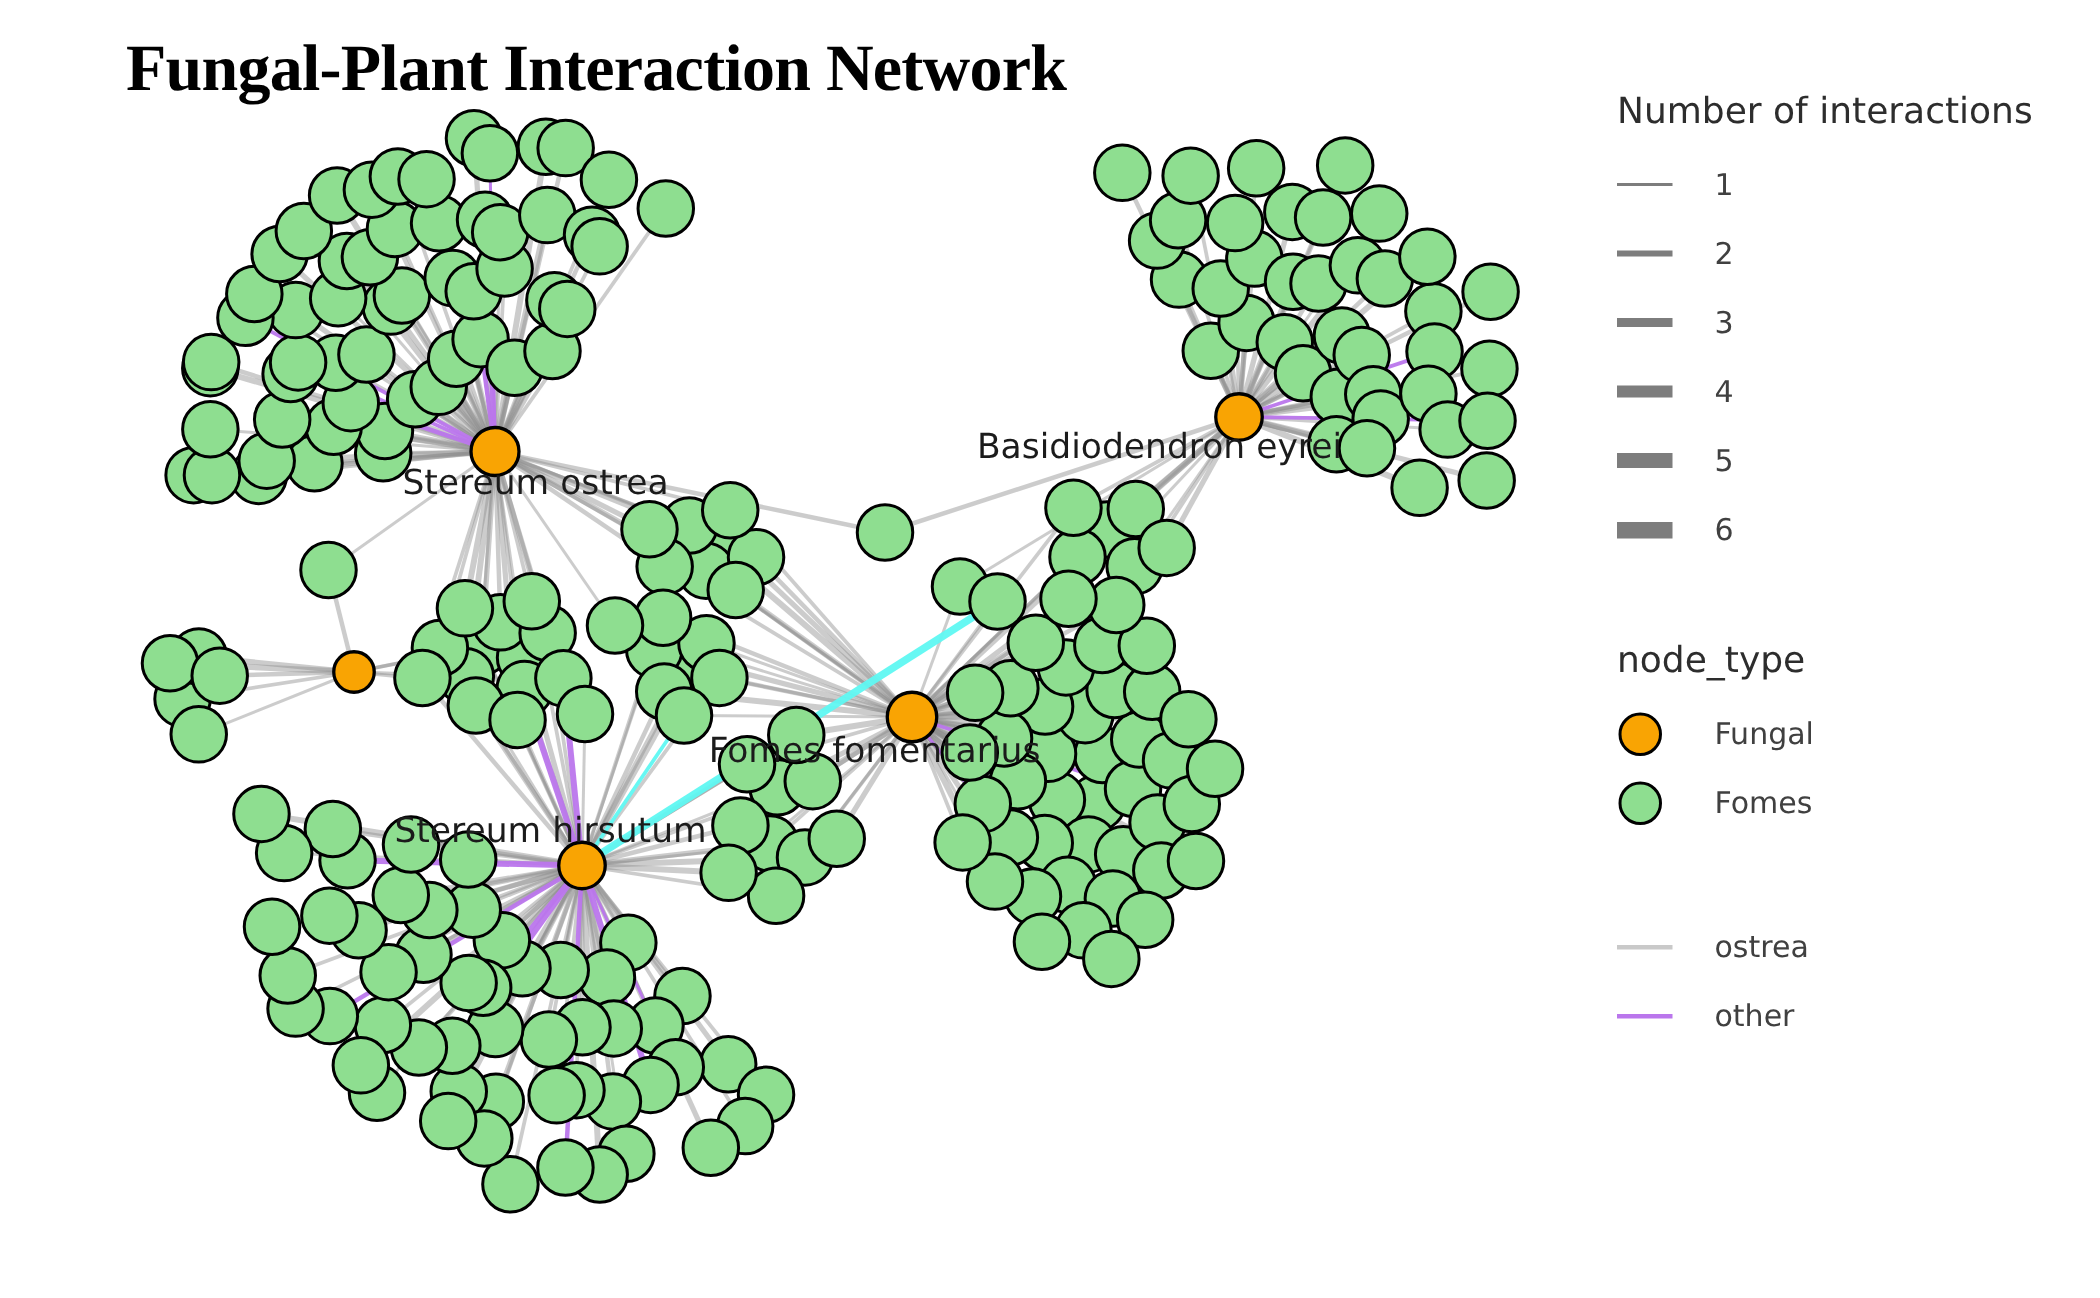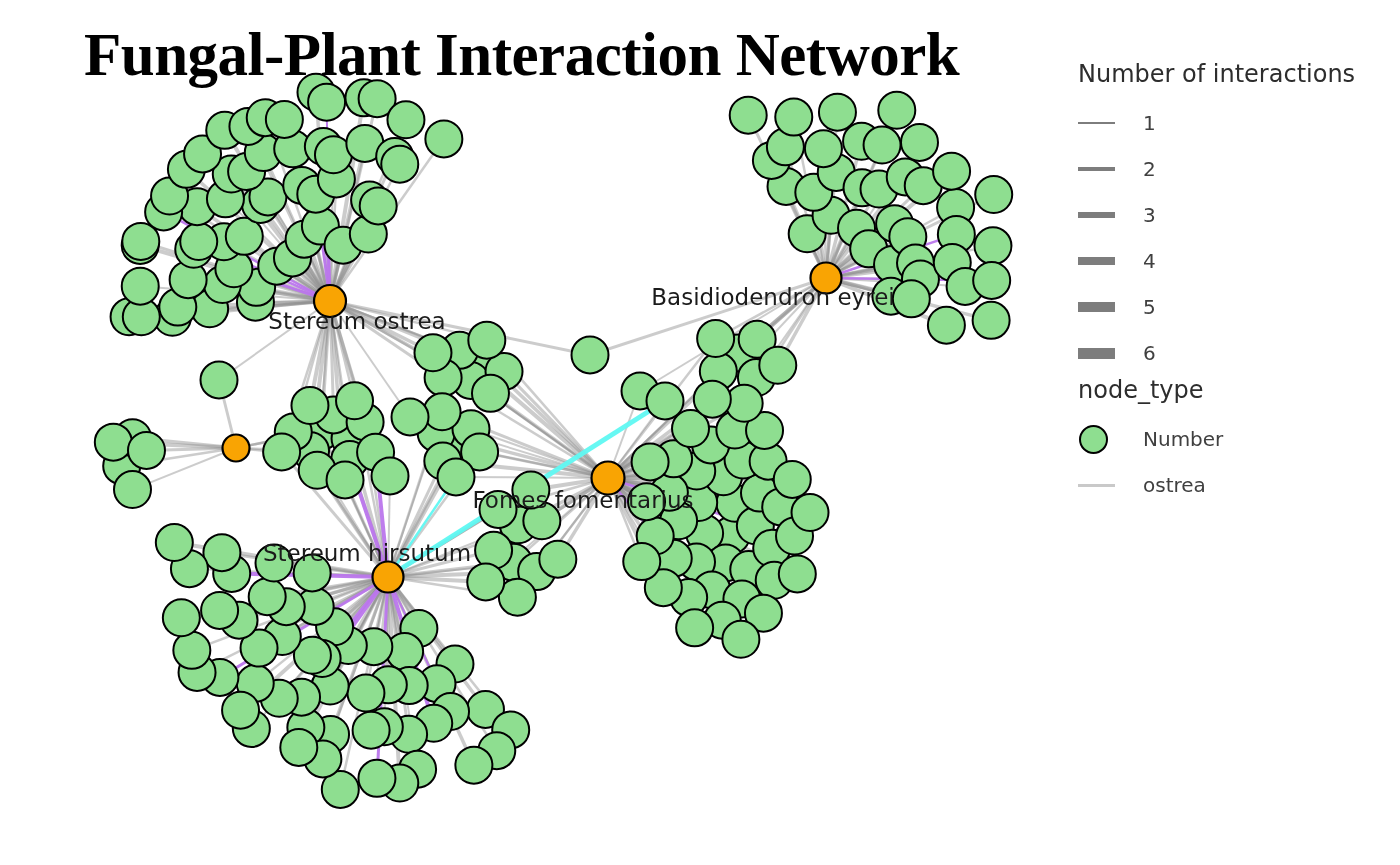--- a/index.html
+++ b/index.html
@@ -2,28 +2,28 @@
 <html><head>
 <meta charset="utf-8">
 <style>
   html,body{margin:0;padding:0;}
   body{
     width:1400px;height:865px;background:#ffffff;position:relative;overflow:hidden;
     font-family:"DejaVu Sans",sans-serif;
   }
   .chart-title{
     position:absolute;left:84px;top:20px;
-    font-family:"Liberation Serif",serif;font-weight:700;font-size:61px;
+    font-family:"Liberation Serif",serif;font-weight:700;font-size:44px;
     color:#000;letter-spacing:-0.5px;white-space:nowrap;
   }
   #network{position:absolute;left:0;top:0;}
   #network text{font-family:"DejaVu Sans",sans-serif;font-size:23px;fill:#1b1b1b;}
   .legend{position:absolute;left:1078px;top:60px;width:310px;}
   .lg-section{margin:0;}
-  .lg-section + .lg-section{}
+  .lg-section + .lg-section{margin-top:50px;}
   .lg-title{font-size:24px;color:#2d2d2d;margin:0 0 12px 0;font-weight:400;}
   .lg-row{display:flex;align-items:center;height:46px;}
   .lg-sample{width:37px;margin-right:28px;display:flex;align-items:center;justify-content:flex-start;flex:0 0 37px;}
   .lg-line{display:inline-block;width:37px;}
   .lg-circle{display:inline-block;width:25px;height:25px;border-radius:50%;border:2px solid #000;margin-left:1px;}
   .lg-label{font-size:20px;color:#404040;}
 </style>
 </head>
 <body>
 
@@ -632,29 +632,41 @@
           </div>
           <div class="lg-label">6</div>
         </div>
       </div>
   </div>
   <div class="lg-section">
     <p class="lg-title">node_type</p>
     <div>
         <div class="lg-row">
           <div class="lg-sample">
+            <div class="lg-circle" style="background: rgb(249, 164, 3);"></div>
+          </div>
+          <div class="lg-label">Fungal</div>
+        </div>
+        <div class="lg-row">
+          <div class="lg-sample">
             <div class="lg-circle" style="background: rgb(142, 222, 144);"></div>
           </div>
-          <div class="lg-label">Number</div>
+          <div class="lg-label">Fomes</div>
         </div>
       </div>
   </div>
   <div class="lg-section">
     <div>
         <div class="lg-row">
           <div class="lg-sample">
             <div class="lg-line" style="height: 3px; background: rgb(201, 201, 201);"></div>
           </div>
           <div class="lg-label">ostrea</div>
+        </div>
+        <div class="lg-row">
+          <div class="lg-sample">
+            <div class="lg-line" style="height: 3px; background: rgb(186, 118, 236);"></div>
+          </div>
+          <div class="lg-label">other</div>
         </div>
       </div>
   </div>
 </div>
 
 </body></html>

